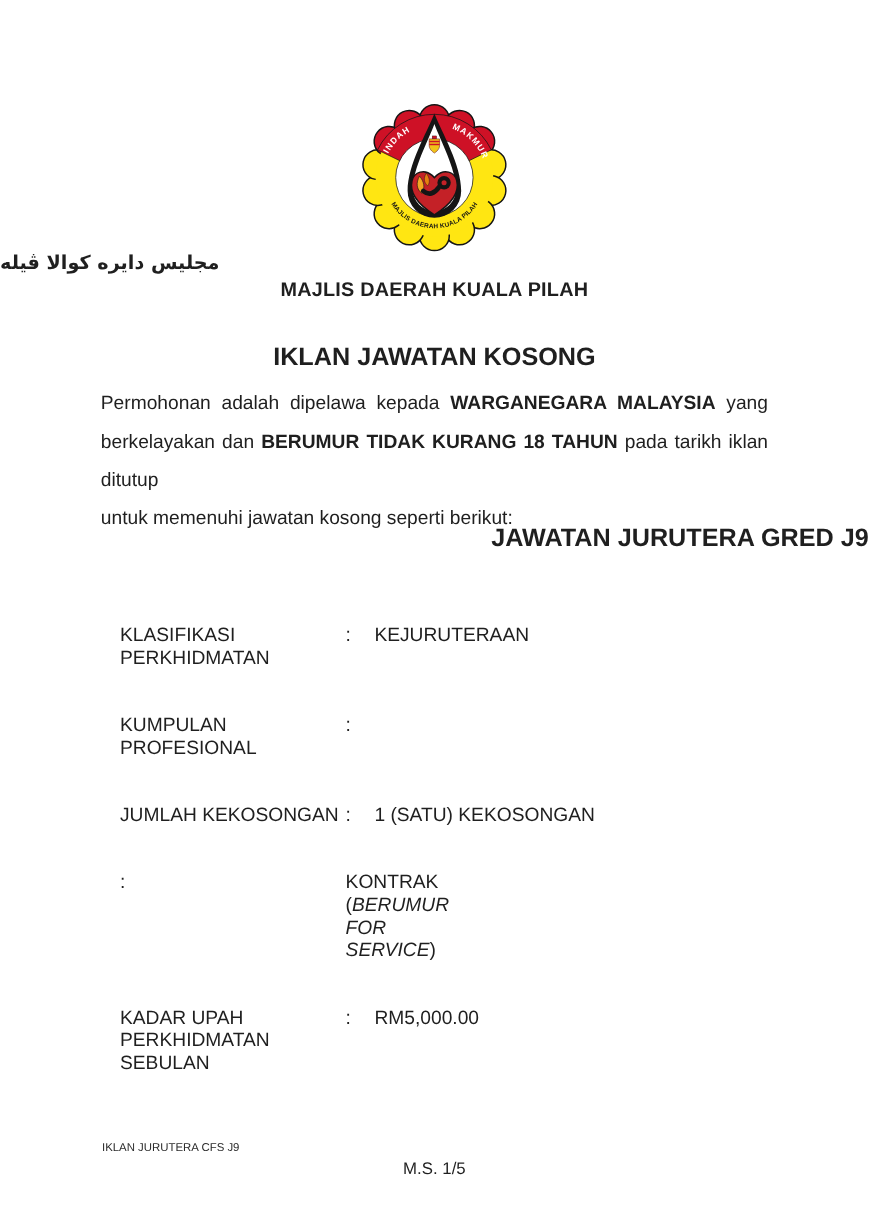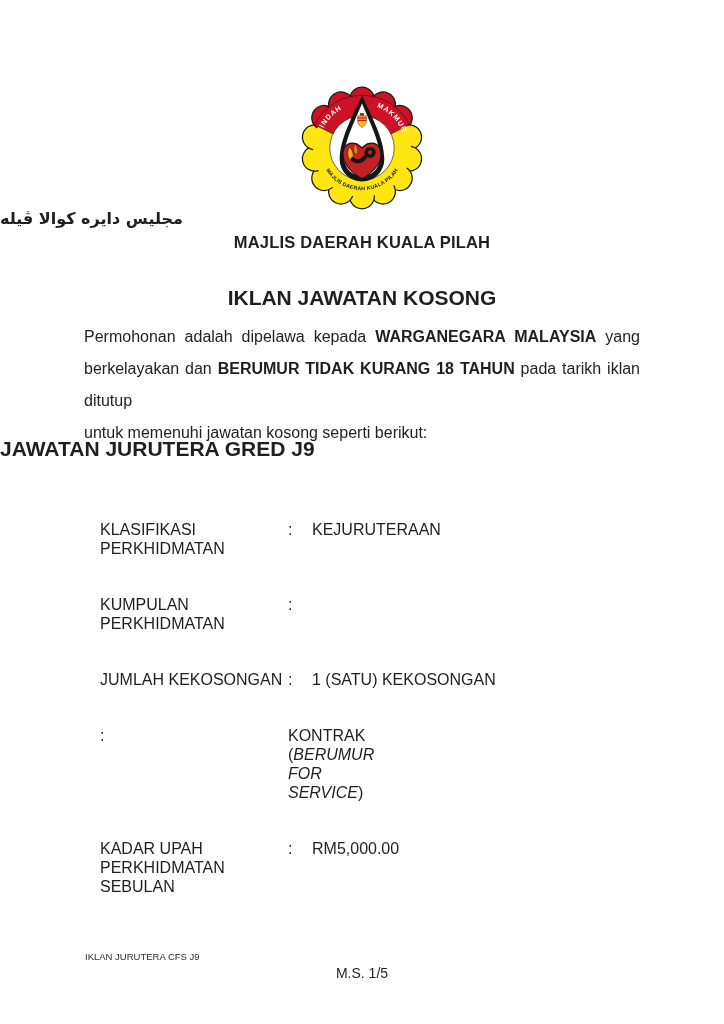--- a/index.html
+++ b/index.html
@@ -59,21 +59,21 @@
     width: 556px;
     font-size: 16px;
   }
   .iline { line-height: 32px; white-space: normal; }
   .just { text-align: justify; text-align-last: justify; }
   .pos-title {
     position: absolute;
     top: 437px;
     left: 0;
     width: 100%;
-    text-align: left;
+    text-align: right;
     font-size: 21px;
     font-weight: bold;
   }
   .details {
     position: absolute;
     top: 520px;
     left: 100px;
     width: 540px;
     font-size: 16px;
   }
@@ -181,21 +181,21 @@
 
   <div class="pos-title">JAWATAN JURUTERA GRED J9</div>
 
   <div class="details">
     <div class="drow">
       <div class="dlabel">KLASIFIKASI PERKHIDMATAN</div>
       <div class="dcolon">:</div>
       <div class="dvalue">KEJURUTERAAN</div>
     </div>
     <div class="drow">
-      <div class="dlabel">KUMPULAN PERKHIDMATAN</div>
+      <div class="dlabel">KUMPULAN PROFESIONAL</div>
       <div class="dcolon">:</div>
     </div>
     <div class="drow">
       <div class="dlabel">JUMLAH KEKOSONGAN</div>
       <div class="dcolon">:</div>
       <div class="dvalue">1 (SATU) KEKOSONGAN</div>
     </div>
     <div class="drow">
       <div class="dcolon">:</div>
       <div class="dvalue"><span>KONTRAK (</span><i>BERUMUR FOR SERVICE</i><span>)</span></div>

